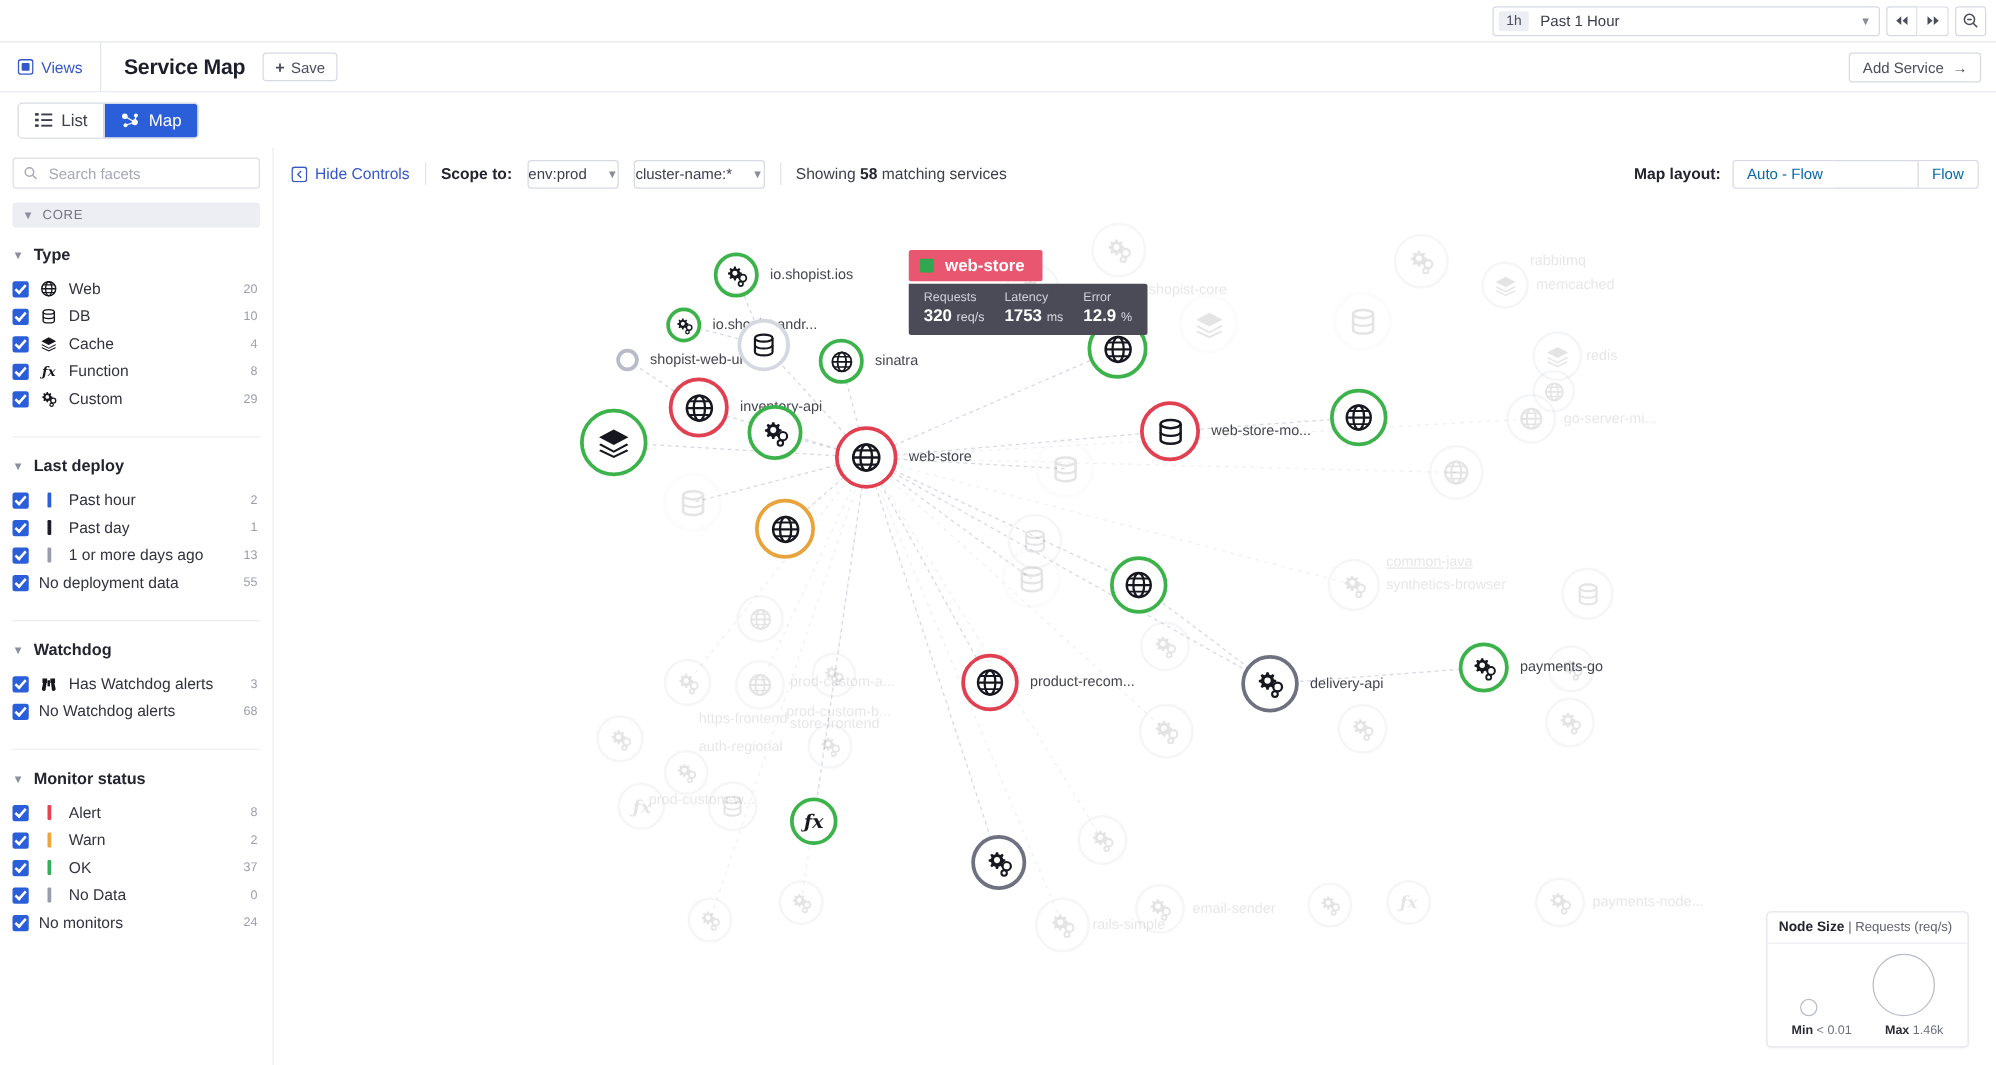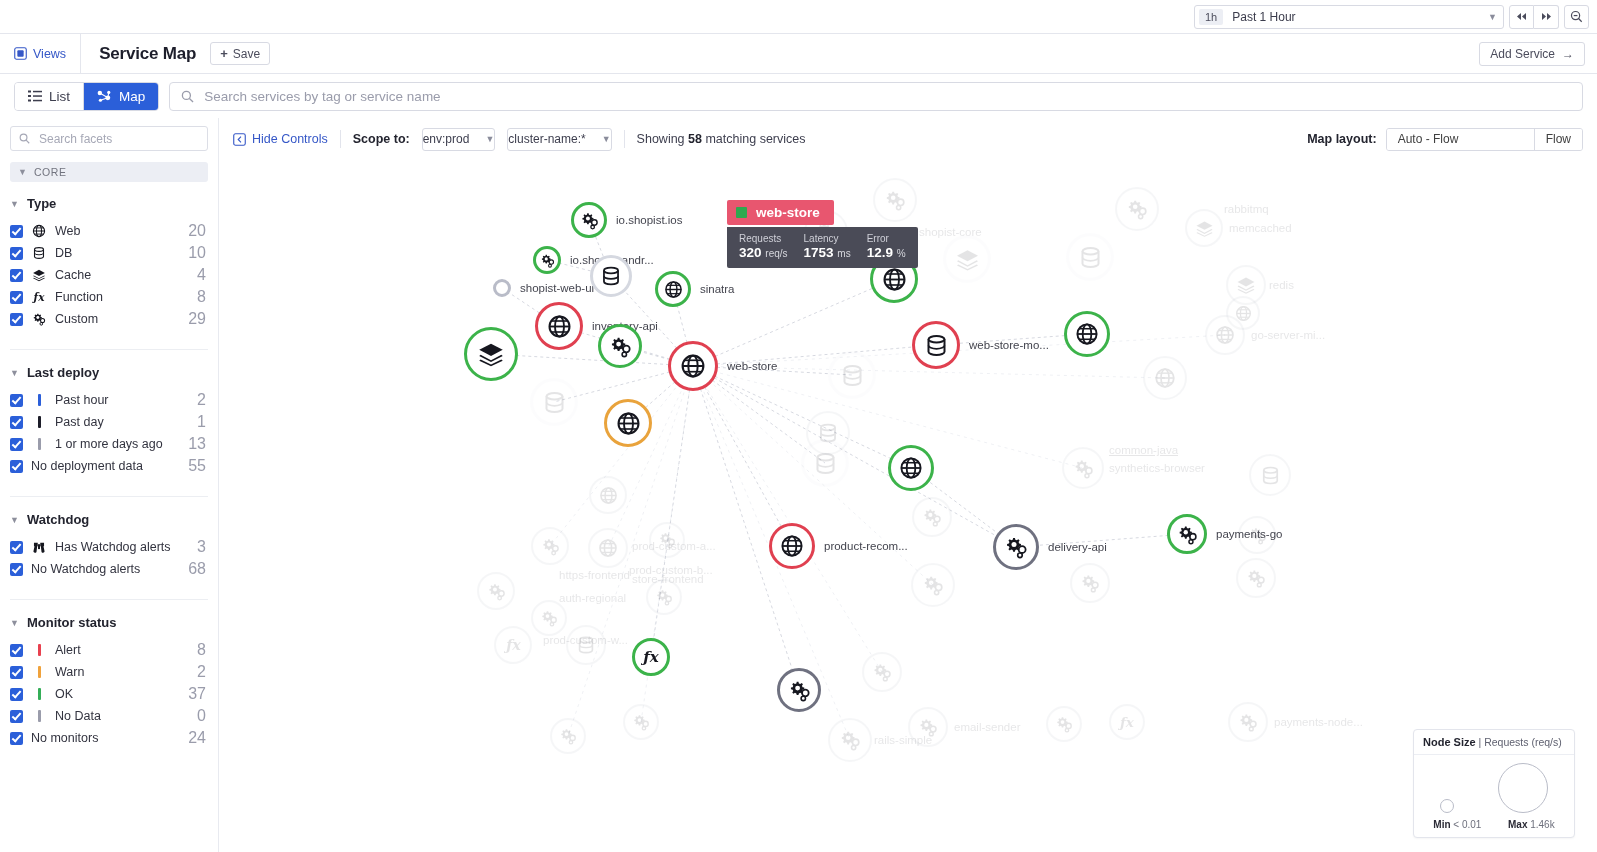--- a/index.html
+++ b/index.html
@@ -179,21 +179,21 @@
     width: 13px; height: 13px; min-width: 13px; border-radius: 2px;
     background: #2b5fd9; position: relative;
   }
   .cbox::after {
     content: ""; position: absolute; left: 4px; top: 1px;
     width: 3px; height: 7px; border: solid #fff;
     border-width: 0 2px 2px 0; transform: rotate(42deg);
   }
   .ficon { width: 16px; display: flex; align-items: center; justify-content: center; }
   .fname { flex: 1; white-space: nowrap; overflow: hidden; text-overflow: ellipsis; }
-  .fcount { color: #9a9cab; font-size: 16px; padding-right: 2px; }
+  .fcount { color: #9a9cab; font-size: 10px; padding-right: 2px; }
   .sbar { display: inline-block; width: 3px; height: 12px; border-radius: 1px; }
 
   
   .mapwrap { flex: 1; position: relative; min-width: 0; background: #fff; }
   .mapcontrols {
     height: 42px; display: flex; align-items: center; gap: 12px;
     padding: 0 14px 0 14px; font-size: 12.5px;
   }
   .hide-controls {
     display: flex; align-items: flex-end; gap: 6px;
@@ -207,21 +207,21 @@
     padding: 0 0; font-size: 12px; color: #3d3e4e; background: #fff; cursor: pointer;
   }
   .pill .cv { color: #8a8c9b; font-size: 9px; }
   .showing { font-size: 12.5px; color: #3d3e4e; }
   .showing b { color: #23242f; }
   .layout-wrap { margin-left: auto; display: flex; align-items: center; gap: 9px; }
   .layout-label { font-weight: 700; font-size: 12.5px; color: #23242f; }
   .lseg { display: flex; border: 1px solid #d8dae3; border-radius: 3px; overflow: hidden; height: 23px; }
   .lseg-item {
     padding: 0 11px; display: flex; align-items: center;
-    font-size: 12px; color: #404040; background: #fff; cursor: pointer;
+    font-size: 12px; color: #0369a1; background: #fff; cursor: pointer;
   }
   .lseg-item + .lseg-item { border-left: 1px solid #d8dae3; }
   .lseg-item.active { background: #2b5fd9; color: #fff; font-weight: 700; margin-top: 27px; }
 
   .canvas { position: absolute; inset: 42px 0 0 0; overflow: hidden; }
   .canvas svg.edges { position: absolute; inset: 0; width: 100%; height: 100%; }
 
   
   .node {
     position: absolute; border-radius: 50%;
@@ -348,27 +348,20 @@
           <circle cx="3" cy="3.2" r="2.4" fill="#fff"></circle>
             <circle cx="12.6" cy="2.6" r="1.7" fill="#fff"></circle>
           <circle cx="11.6" cy="8.4" r="2.6" fill="#fff"></circle>
             <circle cx="3.6" cy="11" r="1.7" fill="#fff"></circle>
           <line x1="3" y1="3.2" x2="11.6" y2="8.4" stroke="#fff" stroke-width="1.1"></line>
           <line x1="12.6" y1="2.6" x2="11.6" y2="8.4" stroke="#fff" stroke-width="1.1"></line>
           <line x1="3.6" y1="11" x2="11.6" y2="8.4" stroke="#fff" stroke-width="1.1"></line>
         </svg>
         <span>Map</span>
       </div>
-    </div>
-    <div class="searchbar">
-      <svg width="13" height="13" viewBox="0 0 14 14">
-        <circle cx="5.8" cy="5.8" r="4.3" fill="none" stroke="#9a9cab" stroke-width="1.4"></circle>
-        <line x1="9.1" y1="9.1" x2="13" y2="13" stroke="#9a9cab" stroke-width="1.4"></line>
-      </svg>
-      <input type="text" placeholder="Search services by tag or service name" style="">
     </div>
   </div>
 
   <div class="body">
 
     <div class="sidebar">
       <div class="facet-search">
         <svg width="11" height="11" viewBox="0 0 14 14">
           <circle cx="5.8" cy="5.8" r="4.3" fill="none" stroke="#a6a8b6" stroke-width="1.5"></circle>
           <line x1="9.1" y1="9.1" x2="13" y2="13" stroke="#a6a8b6" stroke-width="1.5"></line>
@@ -999,21 +992,21 @@
             <div class="nlabel faded" style="left: 1010px; top: 68px;">memcached</div>
             <div class="nlabel faded" style="left: 1050px; top: 125px;">redis</div>
             <div class="nlabel faded" style="left: 1032px; top: 175px;">go-server-mi...</div>
             <div class="nlabel faded" style="left: 890px; top: 308px;">synthetics-browser</div>
             <div class="nlabel faded" style="left: 890px; top: 290px; text-decoration: underline;">common-java</div>
             <div class="nlabel faded" style="left: 413px; top: 386px;">prod-custom-a...</div>
             <div class="nlabel faded" style="left: 413px; top: 387px; margin-top: 32px;">store-frontend</div>
             <div class="nlabel faded" style="left: 410px; top: 410px;">prod-custom-b...</div>
             <div class="nlabel faded" style="left: 340px; top: 415px;">https-frontend</div>
             <div class="nlabel faded" style="left: 340px; top: 438px;">auth-regional</div>
-            <div class="nlabel faded" style="left: 300px; top: 480px; margin-left: 24px;">prod-custom-w...</div>
+            <div class="nlabel faded" style="left: 300px; top: 480px;">prod-custom-w...</div>
             <div class="nlabel faded" style="left: 655px; top: 580px;">rails-simple</div>
             <div class="nlabel faded" style="left: 735px; top: 567px;">email-sender</div>
             <div class="nlabel faded" style="left: 1055px; top: 562px;">payments-node...</div>
             <div class="node" style="left: 352px; top: 42px; width: 36px; height: 36px; border: 3px solid rgb(60, 179, 74);">
               <span class="glyph">
                 <svg width="19" height="19" viewBox="0 0 20 20">
         <g fill="#16171f">
                     <path d="M7.6 2.4 l1.5 0 .35 1.5 1.2 .5 1.3-.85 1.05 1.05-.85 1.3 .5 1.2 1.5 .35 0 1.5-1.5 .35-.5 1.2 .85 1.3-1.05 1.05-1.3-.85-1.2 .5-.35 1.5-1.5 0-.35-1.5-1.2-.5-1.3 .85-1.05-1.05 .85-1.3-.5-1.2-1.5-.35 0-1.5 1.5-.35 .5-1.2-.85-1.3 1.05-1.05 1.3 .85 1.2-.5z"></path>
         <circle cx="8.35" cy="7.9" r="2.1" fill="#fff"></circle>
                   </g>

